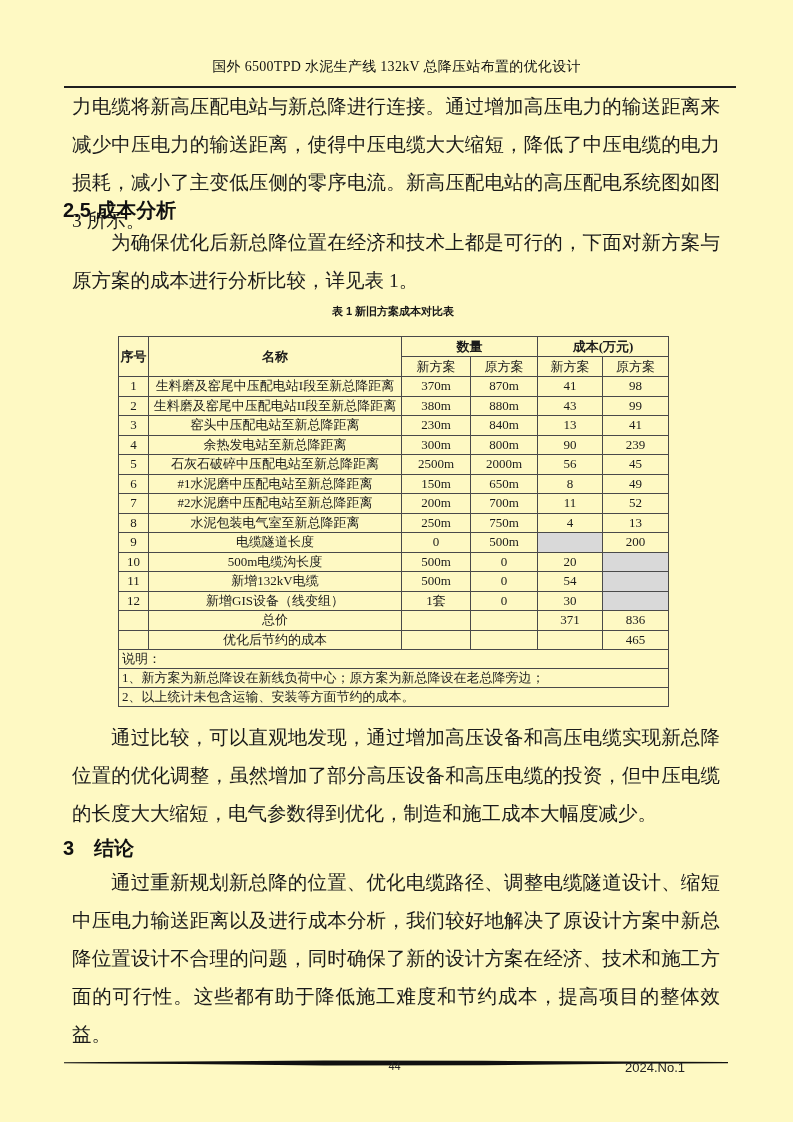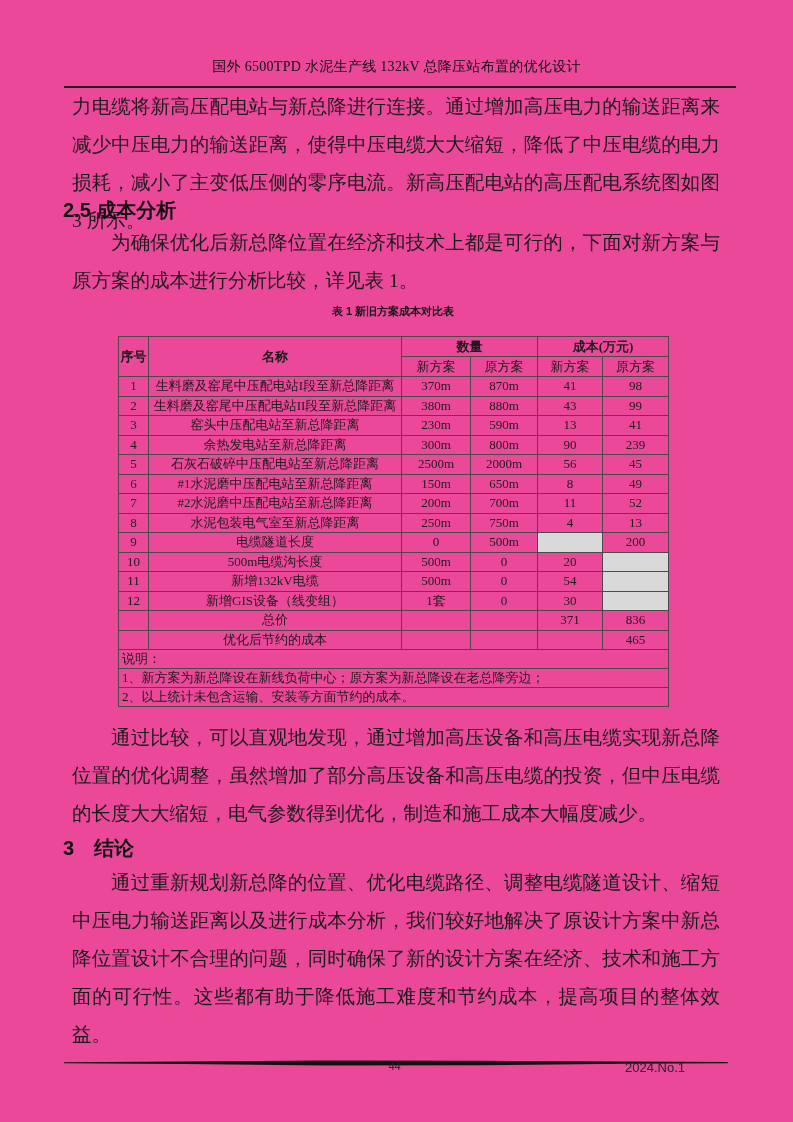--- a/index.html
+++ b/index.html
@@ -1,20 +1,20 @@
 <!DOCTYPE html>
 <html><head>
 <meta charset="utf-8">
 <style>
   html,body{margin:0;padding:0;background:#e8e8e8;}
   .page{
     position:relative;
     width:793px;height:1122px;
     margin:0 auto;
-    background:#ec4899;
+    background:#fef9c3;
     font-family:"Liberation Serif","DejaVu Serif",serif;
     color:#1b1b1b;
     overflow:hidden;
   }
   .abs{position:absolute;}
   
   .running-head{
     top:58px;left:0;width:793px;
     text-align:center;
     font-size:14px;
@@ -146,21 +146,21 @@
           <td>生料磨及窑尾中压配电站II段至新总降距离</td>
           <td>380m</td>
           <td>880m</td>
           <td>43</td>
           <td>99</td>
         </tr>
         <tr>
           <td>3</td>
           <td>窑头中压配电站至新总降距离</td>
           <td>230m</td>
-          <td>590m</td>
+          <td>840m</td>
           <td>13</td>
           <td>41</td>
         </tr>
         <tr>
           <td>4</td>
           <td>余热发电站至新总降距离</td>
           <td>300m</td>
           <td>800m</td>
           <td>90</td>
           <td>239</td>

